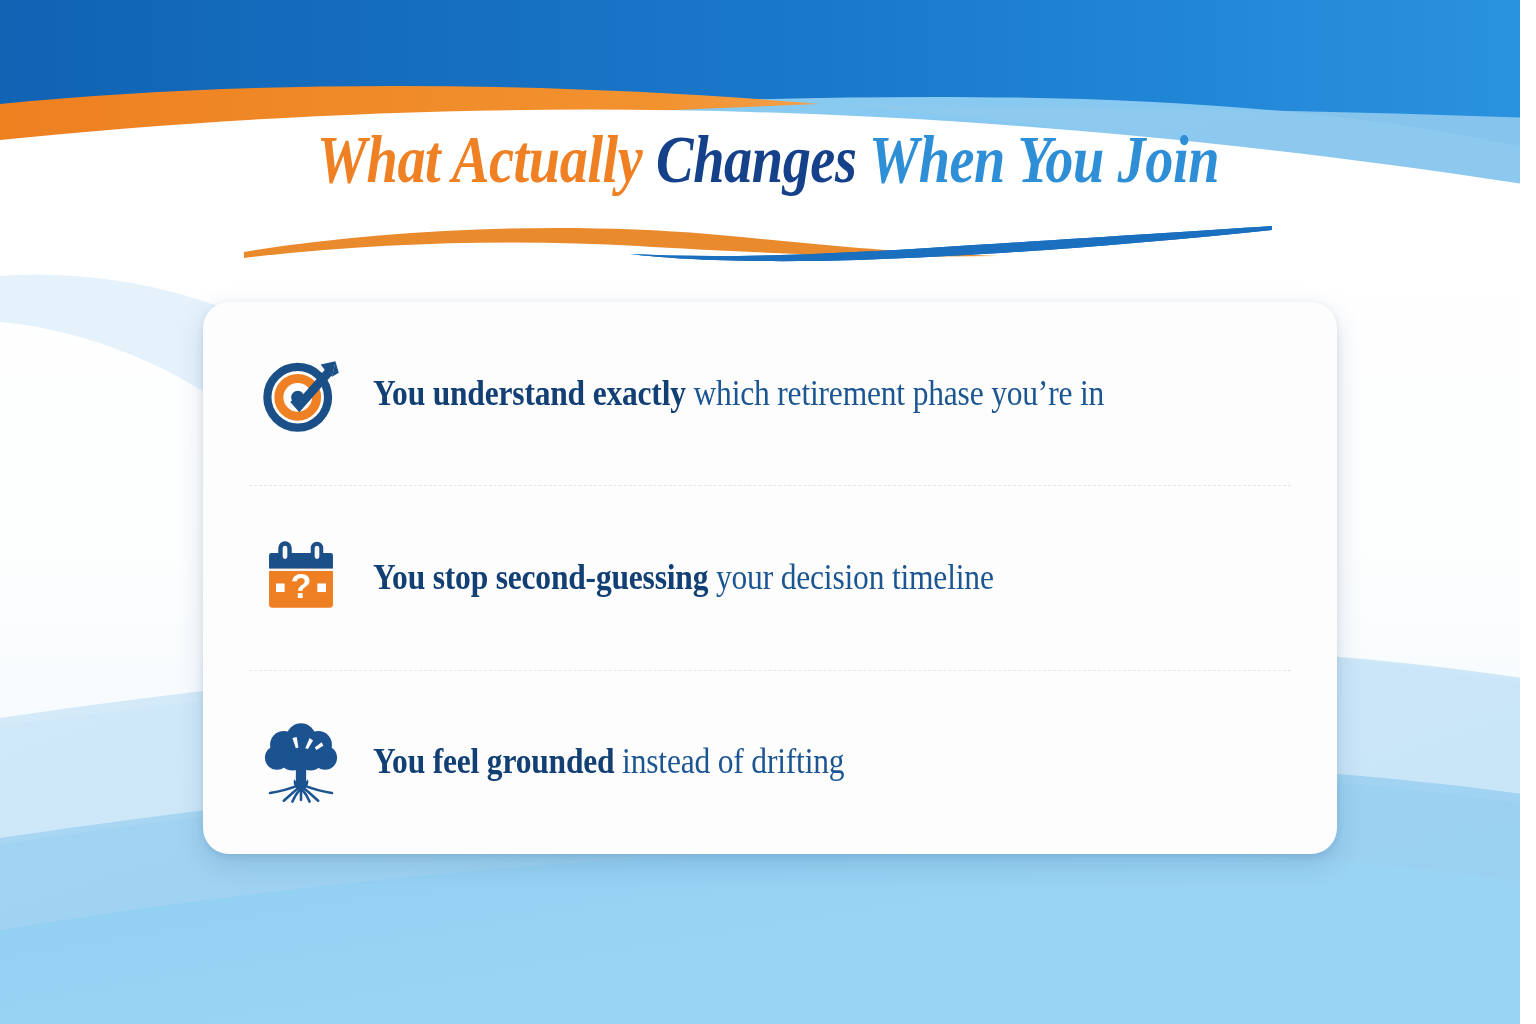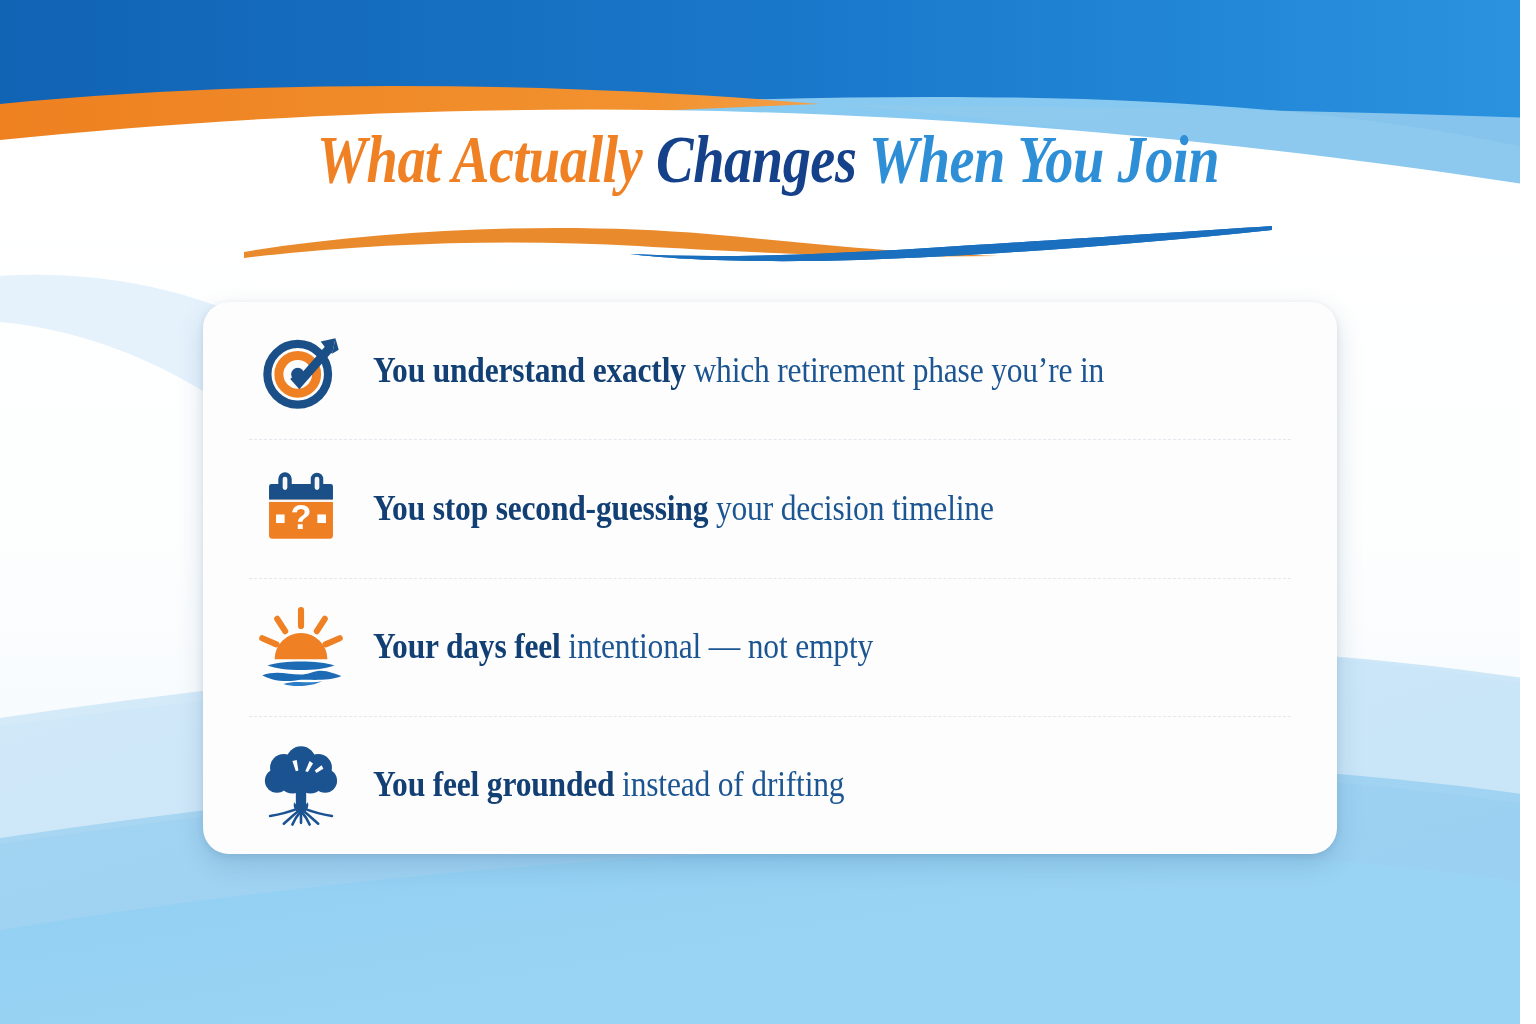--- a/index.html
+++ b/index.html
@@ -221,40 +221,20 @@
             <rect x="71" y="57" width="11" height="11" fill="#ffffff"></rect>
             <text x="50" y="76" font-family="'Liberation Sans', sans-serif" font-size="44" font-weight="bold" fill="#ffffff" text-anchor="middle">?</text>
           </svg>
         </div>
         <div class="row-text">
           <span class="strong">You stop second-guessing</span><span class="light"> your decision timeline</span>
         </div>
       </div>
 
 
-      <div class="row">
-        <div class="row-icon">
-          <svg viewBox="0 0 100 100" width="88" height="88">
-            <g stroke="#ef8023" stroke-width="7" stroke-linecap="round">
-              <line x1="50" y1="8" x2="50" y2="26"></line>
-              <line x1="23" y1="18" x2="32" y2="32"></line>
-              <line x1="77" y1="18" x2="68" y2="32"></line>
-              <line x1="6" y1="40" x2="22" y2="47"></line>
-              <line x1="94" y1="40" x2="78" y2="47"></line>
-            </g>
-            <path d="M20,64 A30,30 0 0 1 80,64 Z" fill="#ef8023"></path>
-            <path d="M12,71 C30,65 70,65 88,71 C70,78 30,78 12,71 Z" fill="#1e6bb5"></path>
-            <path d="M6,82 C28,74 44,86 62,79 C76,74 86,80 96,83 C80,90 58,86 44,88 C28,90 14,87 6,82 Z" fill="#1e6bb5"></path>
-            <path d="M30,92 C44,87 60,92 74,89 C62,95 42,96 30,92 Z" fill="#2a7cc6"></path>
-          </svg>
-        </div>
-        <div class="row-text">
-          <span class="strong">Your days feel</span><span class="light"> intentional — not empty</span>
-        </div>
-      </div>
 
       <div class="row">
         <div class="row-icon">
           <svg viewBox="0 0 100 100" width="86" height="86">
             <g fill="#1b5391">
               <circle cx="30" cy="30" r="16"></circle>
               <circle cx="50" cy="22" r="17"></circle>
               <circle cx="70" cy="30" r="16"></circle>
               <circle cx="22" cy="45" r="14"></circle>
               <circle cx="78" cy="45" r="14"></circle>

